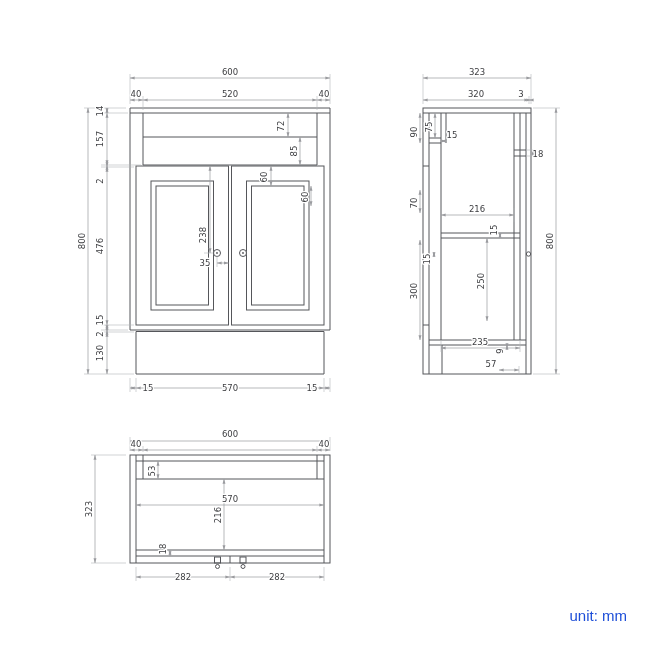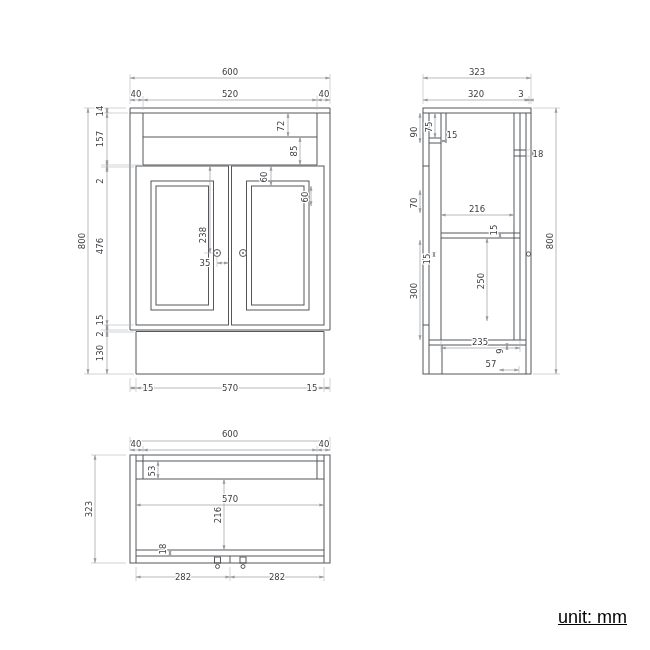--- a/index.html
+++ b/index.html
@@ -6,21 +6,21 @@
   #stage{position:relative;width:650px;height:650px;background:#ffffff;overflow:hidden;
          font-family:"Liberation Sans",sans-serif;}
   svg{display:block;}
   .geo path,.geo rect,.geo line{stroke:#55565a;stroke-width:1;fill:none;}
   .geo circle{stroke:#55565a;stroke-width:1;fill:#ffffff;}
   .geo circle.fillc{fill:#55565a;stroke:none;}
   .dim line{stroke:#9a9b9f;stroke-width:0.7;marker-start:url(#arw);marker-end:url(#arw);}
   .ext line{stroke:#b4b5b9;stroke-width:0.6;}
   .dimtext{font-family:"DejaVu Sans",sans-serif;font-size:8.5px;fill:#3c3d40;text-anchor:middle;
            paint-order:stroke;stroke:#ffffff;stroke-width:2.5px;stroke-linejoin:round;}
-  #unit-label{position:absolute;right:23px;top:607px;font-size:18px;color:#000000;text-decoration:underline;}
+  #unit-label{position:absolute;right:23px;top:607px;font-size:15px;color:#1d4ed8;}
 </style>
 </head>
 <body>
 
 <div id="stage">
 
   <svg width="650" height="650" viewBox="0 0 650 650">
     <defs>
       <marker id="arw" viewBox="0 0 10 6" refX="9.5" refY="3" markerWidth="7" markerHeight="4.5" orient="auto-start-reverse">
         <path d="M0,0 L10,3 L0,6 Z" fill="#9a9b9f"></path>

